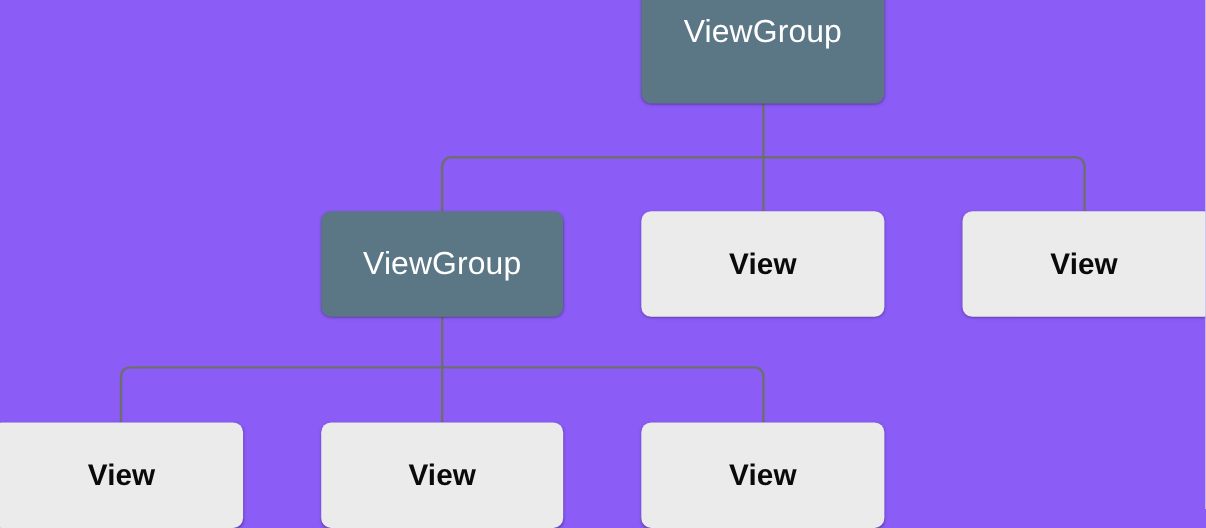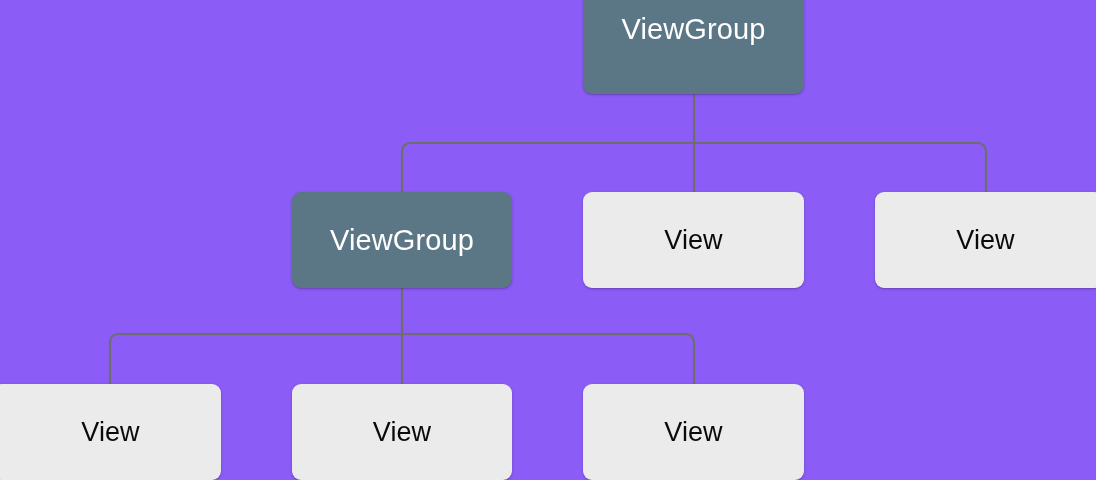--- a/index.html
+++ b/index.html
@@ -50,21 +50,21 @@
     font-size: 29px;
     font-weight: 400;
     letter-spacing: 0.1px;
   }
   .node.leaf {
     background: #ebebeb;
   }
   .node.leaf .node-label {
     color: #0a0a0a;
     font-size: 27px;
-    font-weight: 400;
+    font-weight: 700;
     letter-spacing: 0.1px;
   }
 </style>
 </head>
 <body>
 
 <div id="canvas">
 
   <svg id="edges" viewBox="0 0 1096 480" width="1096" height="480" xmlns="http://www.w3.org/2000/svg" aria-hidden="true">
     <g fill="none" stroke="#6e6e6e" stroke-width="2.2" stroke-linecap="butt" stroke-linejoin="round">

